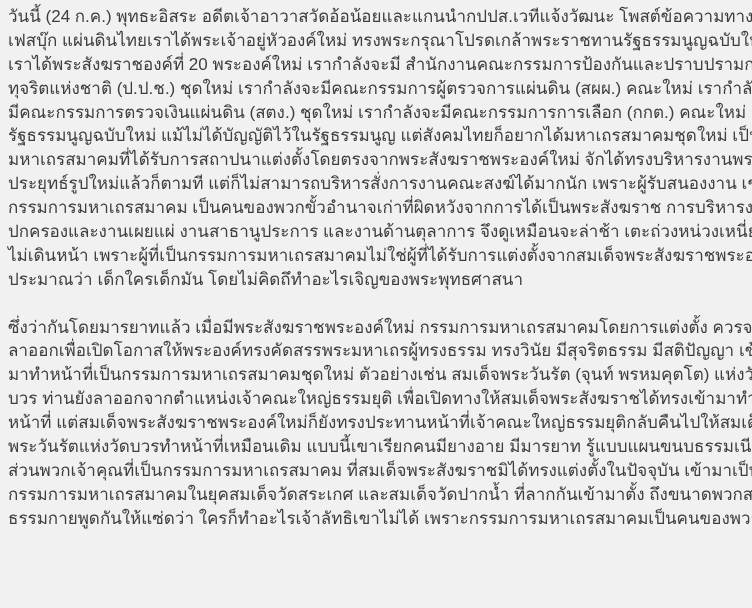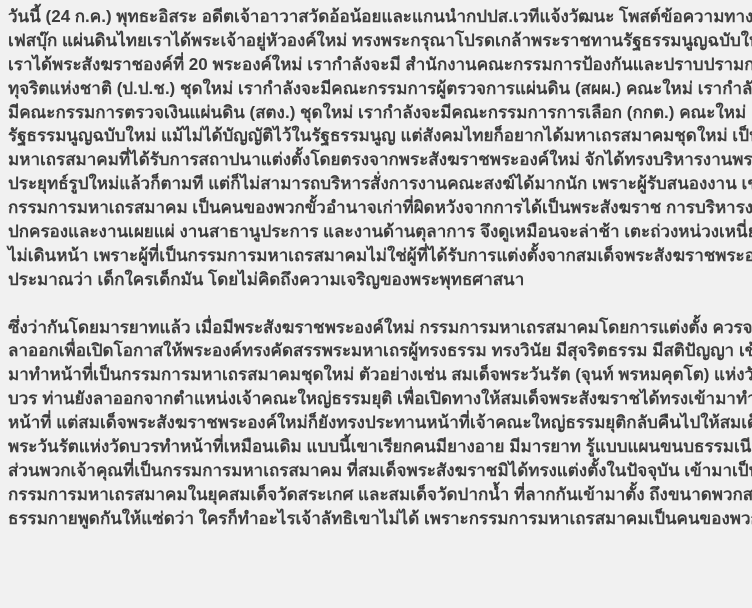--- a/index.html
+++ b/index.html
@@ -19,41 +19,40 @@
     font-size: 17px;
     line-height: 23.9px;
     color: #3e3e3e;
     text-rendering: optimizeLegibility;
   }
   .para { margin: 0; }
   .para + .para { margin-top: 23.9px; }
   .line {
     white-space: nowrap;
     height: 23.9px;
-    font-weight: bold;
   }
 </style>
 </head>
 <body>
 
 <div class="page">
 
   <div class="para">
     <div class="line">วันนี้ (24 ก.ค.) พุทธะอิสระ อดีตเจ้าอาวาสวัดอ้อน้อยและแกนนำกปปส.เวทีแจ้งวัฒนะ โพสต์ข้อความทาง</div>
     <div class="line">เฟสบุ๊ก แผ่นดินไทยเราได้พระเจ้าอยู่หัวองค์ใหม่ ทรงพระกรุณาโปรดเกล้าพระราชทานรัฐธรรมนูญฉบับใหม่</div>
     <div class="line">เราได้พระสังฆราชองค์ที่ 20 พระองค์ใหม่ เรากำลังจะมี สำนักงานคณะกรรมการป้องกันและปราบปรามการ</div>
     <div class="line">ทุจริตแห่งชาติ (ป.ป.ช.) ชุดใหม่ เรากำลังจะมีคณะกรรมการผู้ตรวจการแผ่นดิน (สผผ.) คณะใหม่ เรากำลังจะ</div>
     <div class="line">มีคณะกรรมการตรวจเงินแผ่นดิน (สตง.) ชุดใหม่ เรากำลังจะมีคณะกรรมการการเลือก (กกต.) คณะใหม่ เรา</div>
     <div class="line">รัฐธรรมนูญฉบับใหม่ แม้ไม่ได้บัญญัติไว้ในรัฐธรรมนูญ แต่สังคมไทยก็อยากได้มหาเถรสมาคมชุดใหม่ เป็น</div>
     <div class="line">มหาเถรสมาคมที่ได้รับการสถาปนาแต่งตั้งโดยตรงจากพระสังฆราชพระองค์ใหม่ จักได้ทรงบริหารงานพระ</div>
     <div class="line">ประยุทธ์รูปใหม่แล้วก็ตามที แต่ก็ไม่สามารถบริหารสั่งการงานคณะสงฆ์ได้มากนัก เพราะผู้รับสนองงาน เช่น</div>
     <div class="line">กรรมการมหาเถรสมาคม เป็นคนของพวกขั้วอำนาจเก่าที่ผิดหวังจากการได้เป็นพระสังฆราช การบริหารงาน</div>
     <div class="line">ปกครองและงานเผยแผ่ งานสาธานูประการ และงานด้านตุลาการ จึงดูเหมือนจะล่าช้า เตะถ่วงหน่วงเหนี่ยว</div>
     <div class="line">ไม่เดินหน้า เพราะผู้ที่เป็นกรรมการมหาเถรสมาคมไม่ใช่ผู้ที่ได้รับการแต่งตั้งจากสมเด็จพระสังฆราชพระองค์นี้</div>
-    <div class="line">ประมาณว่า เด็กใครเด็กมัน โดยไม่คิดถึงความเจริญของพระพุทธศาสนา</div>
+    <div class="line">ประมาณว่า เด็กใครเด็กมัน โดยไม่คิดถึทำอะไรเจิญของพระพุทธศาสนา</div>
   </div>
 
   <div class="para">
     <div class="line">ซึ่งว่ากันโดยมารยาทแล้ว เมื่อมีพระสังฆราชพระองค์ใหม่ กรรมการมหาเถรสมาคมโดยการแต่งตั้ง ควรจะต้อง</div>
     <div class="line">ลาออกเพื่อเปิดโอกาสให้พระองค์ทรงคัดสรรพระมหาเถรผู้ทรงธรรม ทรงวินัย มีสุจริตธรรม มีสติปัญญา เข้า</div>
     <div class="line">มาทำหน้าที่เป็นกรรมการมหาเถรสมาคมชุดใหม่ ตัวอย่างเช่น สมเด็จพระวันรัต (จุนท์ พรหมคุตโต) แห่งวัด</div>
     <div class="line">บวร ท่านยังลาออกจากตำแหน่งเจ้าคณะใหญ่ธรรมยุติ เพื่อเปิดทางให้สมเด็จพระสังฆราชได้ทรงเข้ามาทำ</div>
     <div class="line">หน้าที่ แต่สมเด็จพระสังฆราชพระองค์ใหม่ก็ยังทรงประทานหน้าที่เจ้าคณะใหญ่ธรรมยุติกลับคืนไปให้สมเด็จ</div>
     <div class="line">พระวันรัตแห่งวัดบวรทำหน้าที่เหมือนเดิม แบบนี้เขาเรียกคนมียางอาย มีมารยาท รู้แบบแผนขนบธรรมเนียม</div>
     <div class="line">ส่วนพวกเจ้าคุณที่เป็นกรรมการมหาเถรสมาคม ที่สมเด็จพระสังฆราชมิได้ทรงแต่งตั้งในปัจจุบัน เข้ามาเป็น</div>

